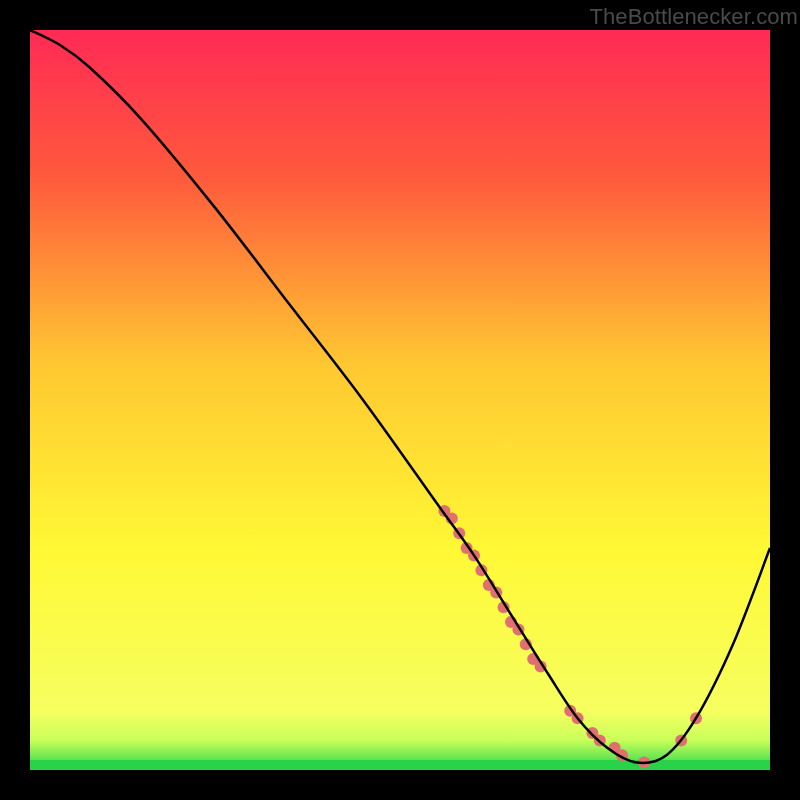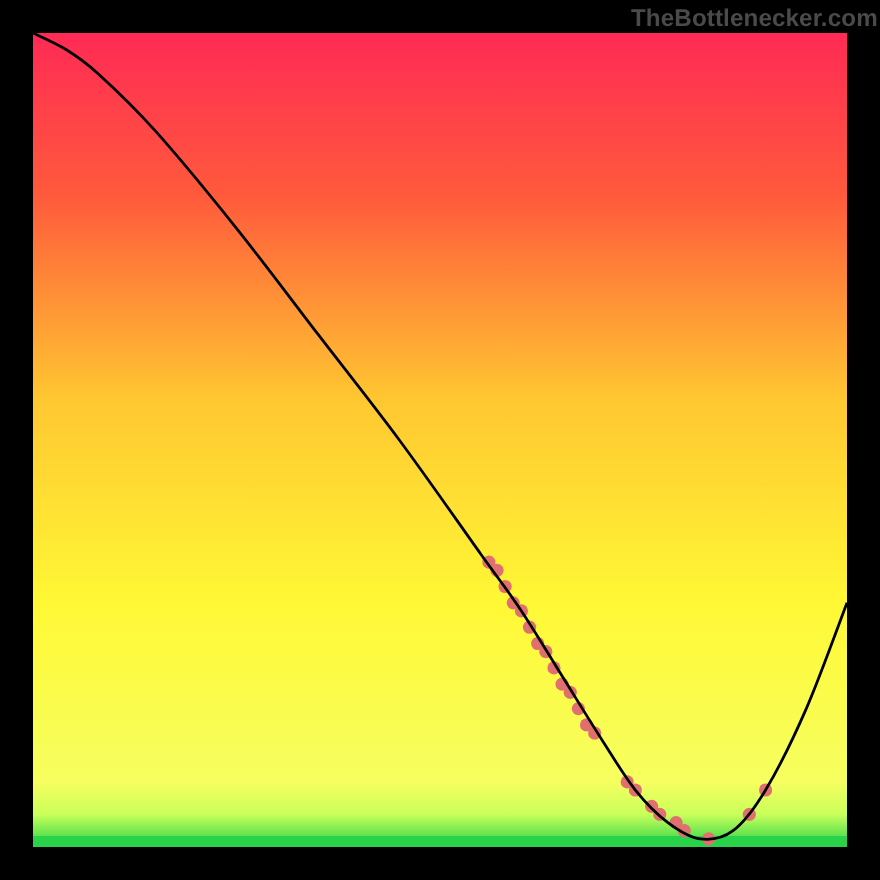--- a/index.html
+++ b/index.html
@@ -35,21 +35,21 @@
     left: 0;
     top: 0;
     width: 740px;
     height: 740px;
   }
   .water {
     position: absolute;
     right: 2px;
     top: 4px;
     font-family: Arial, Helvetica, sans-serif;
-    font-weight: 700;
+    font-weight: 400;
     font-size: 22px;
     color: #4a4a4a;
     letter-spacing: 0.1px;
     user-select: none;
   }
 </style>
 </head>
 <body>
 
 <div class="outer">

